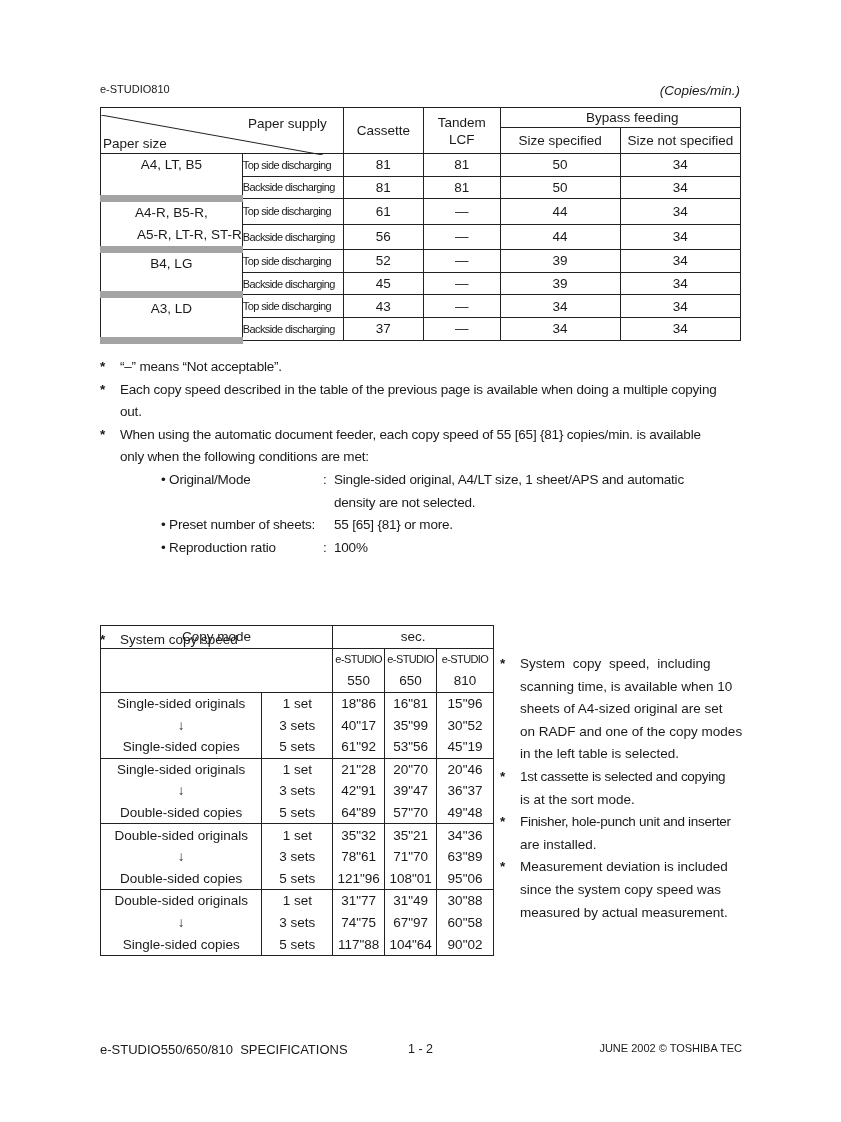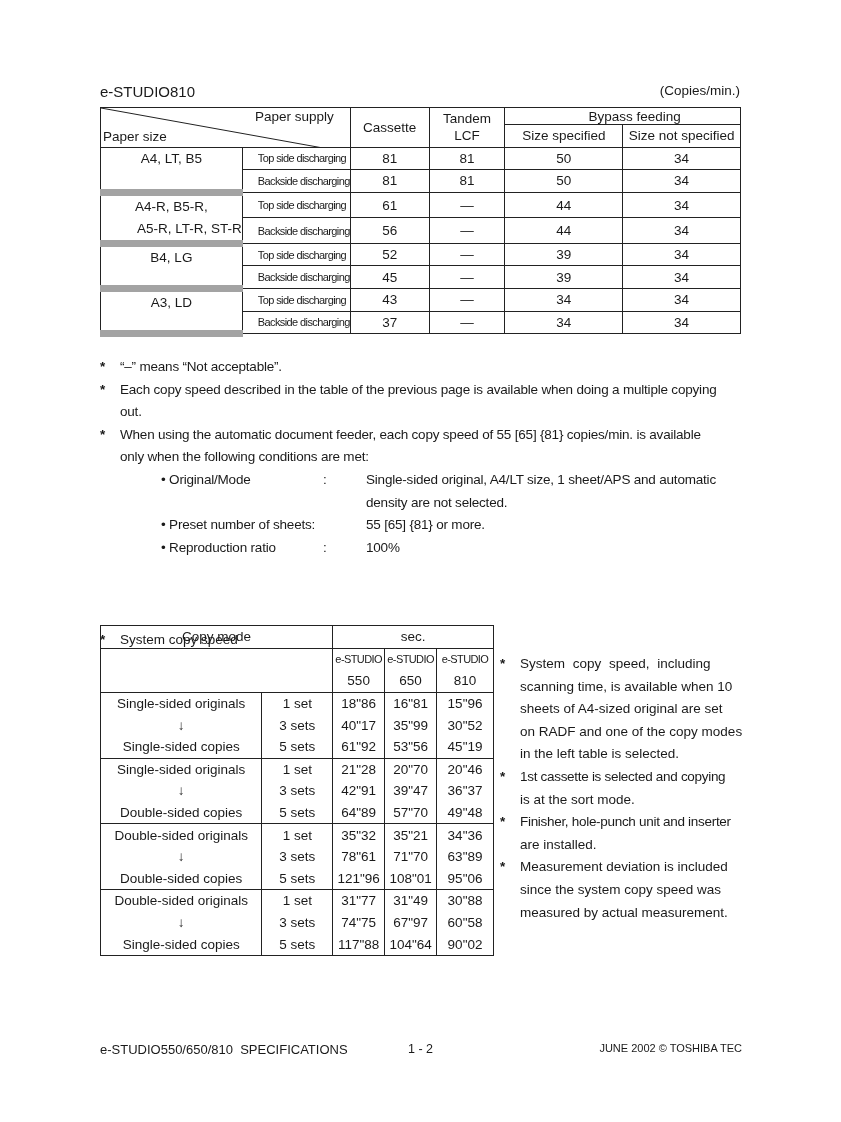--- a/index.html
+++ b/index.html
@@ -1,41 +1,41 @@
 <!DOCTYPE html>
 <html><head>
 <meta charset="utf-8">
 <style>
   html, body { margin:0; padding:0; background:#ffffff; }
   body { width:841px; height:1122px; position:relative; overflow:hidden;
          font-family:"Liberation Sans", sans-serif; color:#1a1a1a; font-size:13.5px; }
   .abs { position:absolute; }
-  .hdr-left { left:100px; top:83px; font-size:15px; }
-  .hdr-right { right:101px; top:83px; font-size:13.5px; }
+  .hdr-left { left:100px; top:83px; font-size:11px; }
+  .hdr-right { right:101px; top:83px; font-size:13.5px;font-style:italic; }
 
   table { border-collapse:collapse; position:absolute; }
   td, th { border:1px solid #222; padding:0; text-align:center; font-weight:normal; vertical-align:middle; }
   #t1 { left:100px; top:107px; width:641px; border:1.5px solid #222; }
   #t1 td, #t1 th { height:21.6px; font-size:13.5px; }
-  #t1 .small { font-size:11px; letter-spacing:-0.6px; text-align:left; padding-left:15px; white-space:nowrap; }
+  #t1 .small { font-size:11px; letter-spacing:-0.6px; text-align:left; padding-left:0; white-space:nowrap; }
   #t1 .size { vertical-align:top; line-height:22px; border-bottom:7px solid #a3a3a3; }
   #t1 .size.noborder-b { border-bottom:none; }
   #t1 .size.noborder-t { border-top:none; }
-  .diag { position:relative; height:38px; text-align:left; }
+  .diag { position:relative; height:38px; text-align:left;margin-top:7px; }
   .diag svg { position:absolute; left:0; top:0; }
   .diag .ps { position:absolute; right:16px; top:1px; }
   .diag .pz { position:absolute; left:2px; bottom:2px; }
 
   .notes { left:100px; top:356px; width:645px; line-height:22.6px; font-size:13.5px; letter-spacing:-0.2px; }
   .note { position:relative; padding-left:20px; }
   .star { position:absolute; left:0; top:0; font-weight:bold; }
   .cond { position:relative; height:22.6px; }
   .cond .lab { position:absolute; left:61px; }
   .cond .colon { position:absolute; left:223px; }
-  .cond .val { position:absolute; left:234px;margin-left:32px; }
+  .cond .val { position:absolute; left:234px; }
 
   .sys-title { left:100px; top:632px; }
   #t2 { left:100px; top:625px; width:394px; border:1.5px solid #222; }
   #t2 td { height:21.6px; font-size:13.5px; }
   #t2 .es { font-size:11px; letter-spacing:-0.6px; }
   #t2 .nb { border-top:none; border-bottom:none; }
   #t2 .nbb { border-bottom:none; }
   #t2 .nbt { border-top:none; }
   .arrow { font-size:12px; }
 

